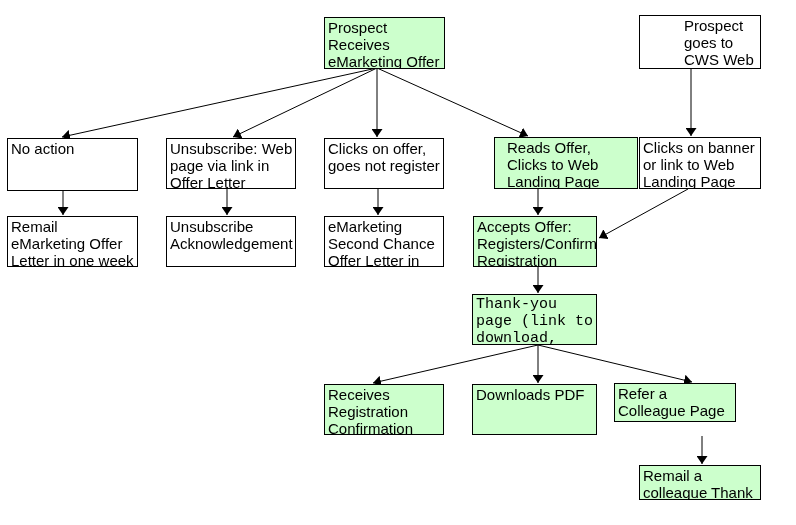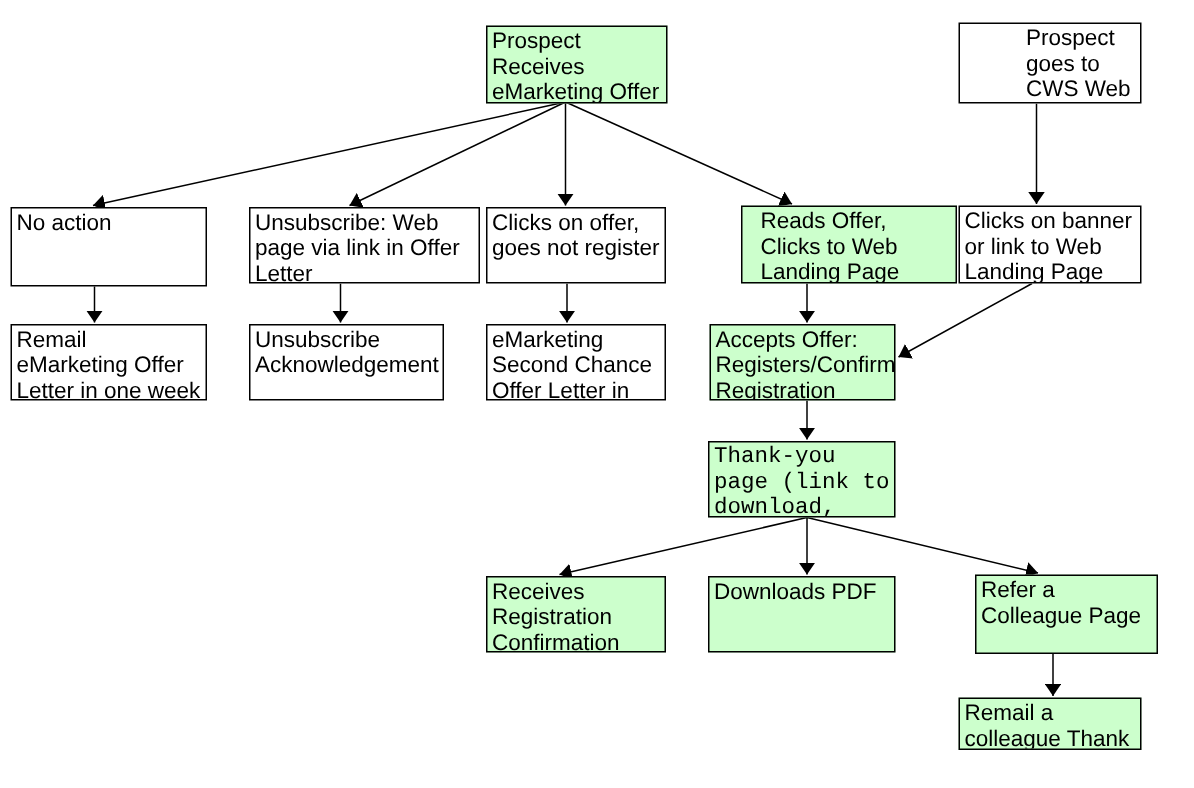--- a/index.html
+++ b/index.html
@@ -47,31 +47,31 @@
       <line x1="538" y1="345" x2="373" y2="383" marker-end="url(#arrowhead)"></line>
       <line x1="538" y1="345" x2="538" y2="383" marker-end="url(#arrowhead)"></line>
       <line x1="538" y1="345" x2="692" y2="382" marker-end="url(#arrowhead)"></line>
       <line x1="702" y1="436" x2="702" y2="464" marker-end="url(#arrowhead)"></line>
     </svg>
 
   <div class="node green" style="left:324px; top:17px;  width:121px; height:52px;">Prospect Receives eMarketing Offer Letter</div>
   <div class="node" style="left:639px; top:15px;  width:122px; height:54px;padding-left:44px;">Prospect goes to CWS Web site</div>
 
   <div class="node" style="left:7px;   top:138px; width:131px; height:53px;">No action</div>
-  <div class="node" style="left:166px; top:138px; width:154px; height:51px;">Unsubscribe: Web page via link in Offer Letter</div>
+  <div class="node" style="left:166px; top:138px; width:130px; height:51px;">Unsubscribe: Web page via link in Offer Letter</div>
   <div class="node" style="left:324px; top:138px; width:120px; height:51px;">Clicks on offer, goes not register</div>
   <div class="node green" style="left:494px; top:137px; width:144px; height:52px;padding-left:12px;">Reads Offer, Clicks to Web Landing Page</div>
   <div class="node" style="left:639px; top:137px; width:122px; height:52px;">Clicks on banner or link to Web Landing Page</div>
 
   <div class="node" style="left:7px;   top:216px; width:131px; height:51px;">Remail eMarketing Offer Letter in one week</div>
   <div class="node" style="left:166px; top:216px; width:130px; height:51px;">Unsubscribe Acknowledgement</div>
   <div class="node" style="left:324px; top:216px; width:120px; height:51px;">eMarketing Second Chance Offer Letter in one week</div>
   <div class="node green" style="left:473px; top:216px; width:124px; height:51px;">Accepts Offer: Registers/Confirms Registration</div>
 
   <div class="node green" style="left:472px; top:294px; width:125px; height:51px;font-family:Liberation Mono, monospace;">Thank-you page (link to download, refer a colleague)</div>
 
   <div class="node green" style="left:324px; top:384px; width:120px; height:51px;">Receives Registration Confirmation Email</div>
   <div class="node green" style="left:472px; top:384px; width:125px; height:51px;">Downloads PDF</div>
-  <div class="node green" style="left:650px; top:383px; width:122px; height:53px;">Refer a Colleague Page</div>
+  <div class="node green" style="left:614px; top:383px; width:122px; height:39px;">Refer a Colleague Page</div>
 
   <div class="node green" style="left:639px; top:465px; width:122px; height:35px;">Remail a colleague Thank you Page</div>
 
 </div>
 
 </body></html>

